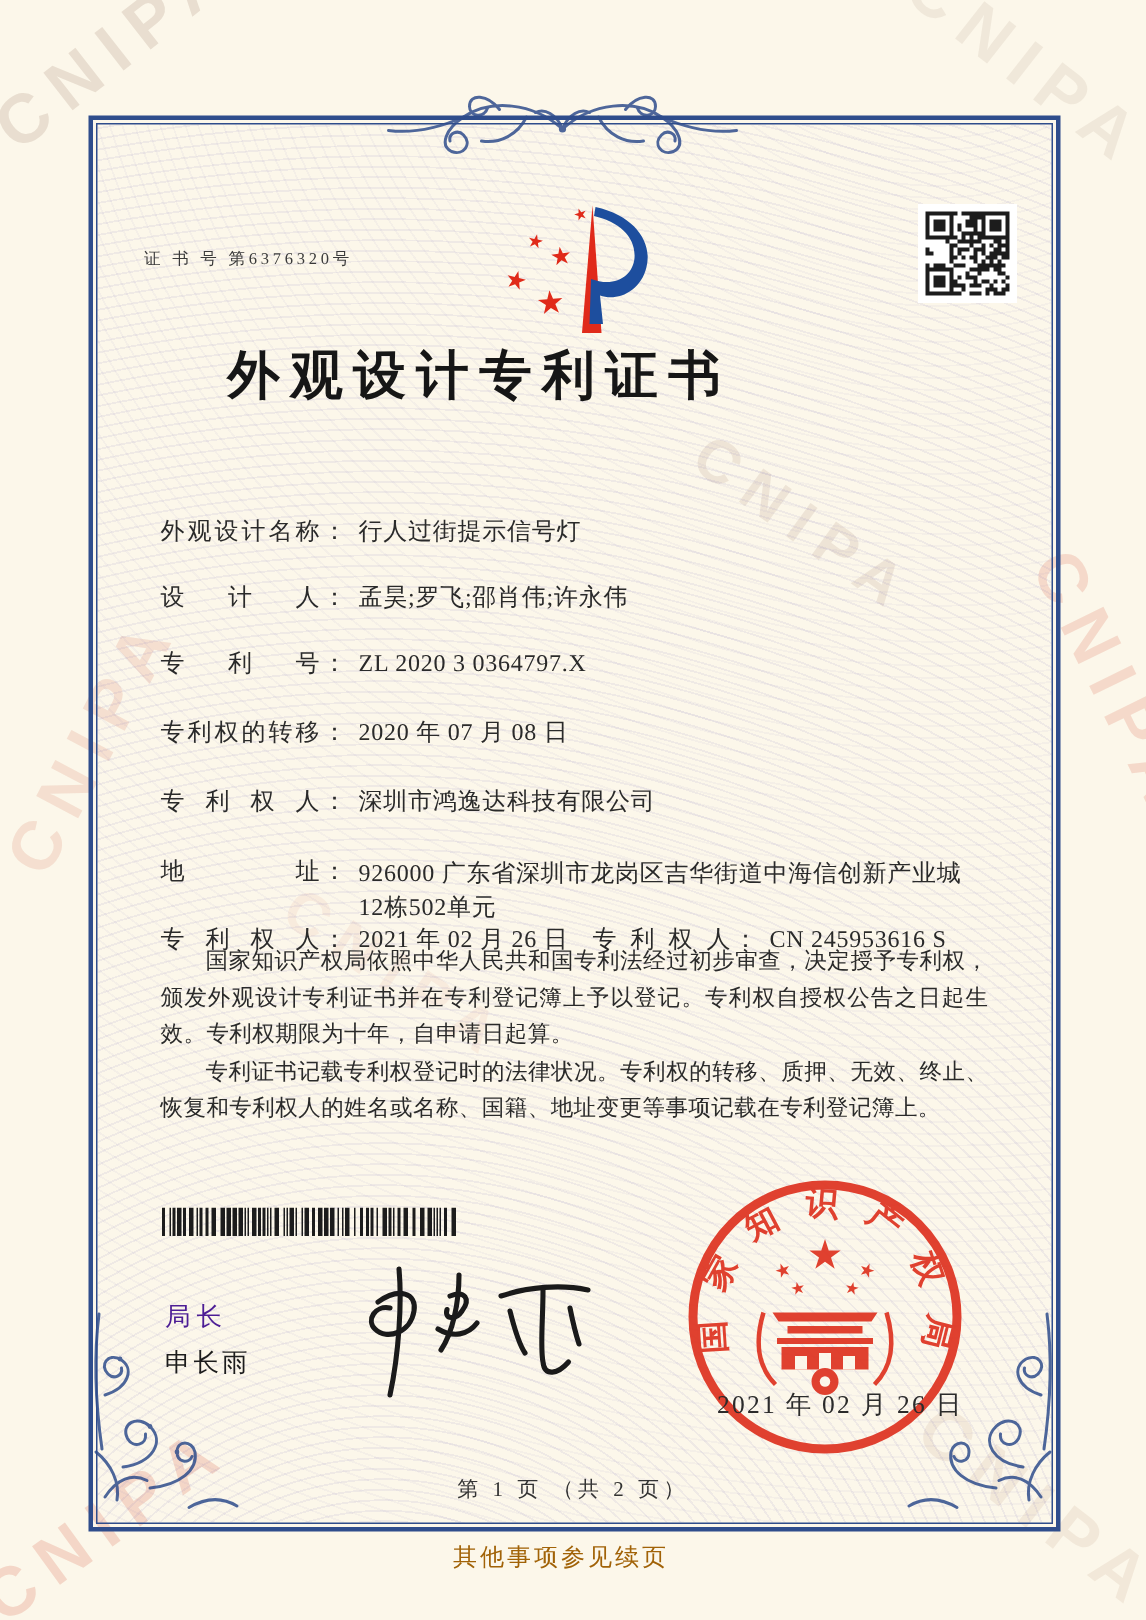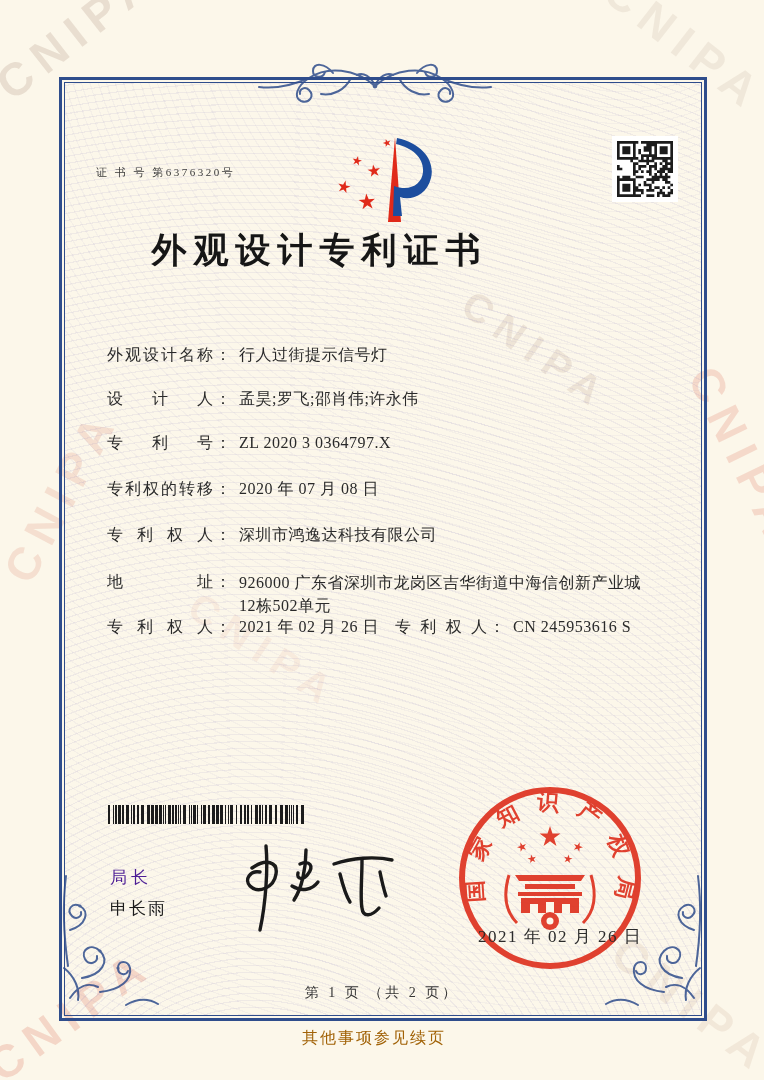--- a/index.html
+++ b/index.html
@@ -154,20 +154,24 @@
     <span class="lbl">专利权人</span><span class="colon">：</span><span class="val">深圳市鸿逸达科技有限公司</span>
   </div>
   <div class="row r6">
     <span class="lbl">地址</span><span class="colon">：</span><span class="val val-addr">926000 广东省深圳市龙岗区吉华街道中海信创新产业城12栋502单元</span>
   </div>
   <div class="row r7">
     <span class="lbl">专利权人</span><span class="colon">：</span><span class="val">2021 年 02 月 26 日</span>
     <span class="pair2"><span class="lbl" style="width:92px">专利权人</span><span class="colon">：</span><span class="val">CN 245953616 S</span></span>
   </div>
 
+  <div class="abs paras">
+    <p>国家知识产权局依照中华人民共和国专利法经过初步审查，决定授予专利权，颁发外观设计专利证书并在专利登记簿上予以登记。专利权自授权公告之日起生效。专利权期限为十年，自申请日起算。</p>
+    <p>专利证书记载专利权登记时的法律状况。专利权的转移、质押、无效、终止、恢复和专利权人的姓名或名称、国籍、地址变更等事项记载在专利登记簿上。</p>
+  </div>
 
   <svg class="abs barcode" width="198" height="19" viewBox="0 0 198 19">
     <path id="bc" fill="#1c1c1c" d="M0 0h2v19h-2ZM5 0h1v19h-1ZM7 0h2v19h-2ZM10 0h3v19h-3ZM14 0h2v19h-2ZM18 0h3v19h-3ZM23 0h1v19h-1ZM25 0h2v19h-2ZM29 0h2v19h-2ZM33 0h3v19h-3ZM39 0h3v19h-3ZM43 0h3v19h-3ZM47 0h3v19h-3ZM51 0h3v19h-3ZM55 0h1v19h-1ZM57 0h1v19h-1ZM60 0h3v19h-3ZM64 0h2v19h-2ZM67 0h2v19h-2ZM70 0h1v19h-1ZM72 0h1v19h-1ZM75 0h3v19h-3ZM81 0h1v19h-1ZM83 0h1v19h-1ZM85 0h3v19h-3ZM89 0h1v19h-1ZM93 0h1v19h-1ZM95 0h3v19h-3ZM100 0h2v19h-2ZM104 0h3v19h-3ZM108 0h3v19h-3ZM112 0h3v19h-3ZM117 0h1v19h-1ZM120 0h1v19h-1ZM122 0h3v19h-3ZM128 0h1v19h-1ZM132 0h2v19h-2ZM136 0h2v19h-2ZM139 0h2v19h-2ZM143 0h1v19h-1ZM147 0h3v19h-3ZM151 0h2v19h-2ZM154 0h1v19h-1ZM157 0h2v19h-2ZM161 0h3v19h-3ZM167 0h2v19h-2ZM172 0h3v19h-3ZM177 0h3v19h-3ZM181 0h1v19h-1ZM183 0h1v19h-1ZM185 0h1v19h-1ZM188 0h2v19h-2ZM193 0h3v19h-3Z"></path>
   </svg>
 
   <div class="abs sig-title">局长</div>
   <div class="abs sig-name">申长雨</div>
   <svg class="abs sig-script" width="185" height="95" viewBox="0 0 185 95">
     <g fill="none" stroke="#1a1a1a" stroke-width="3.4" stroke-linecap="round" stroke-linejoin="round">
       <path d="M30 28 C44 18 56 22 54 34 C52 48 36 54 28 46 C22 40 28 30 38 32"></path>

